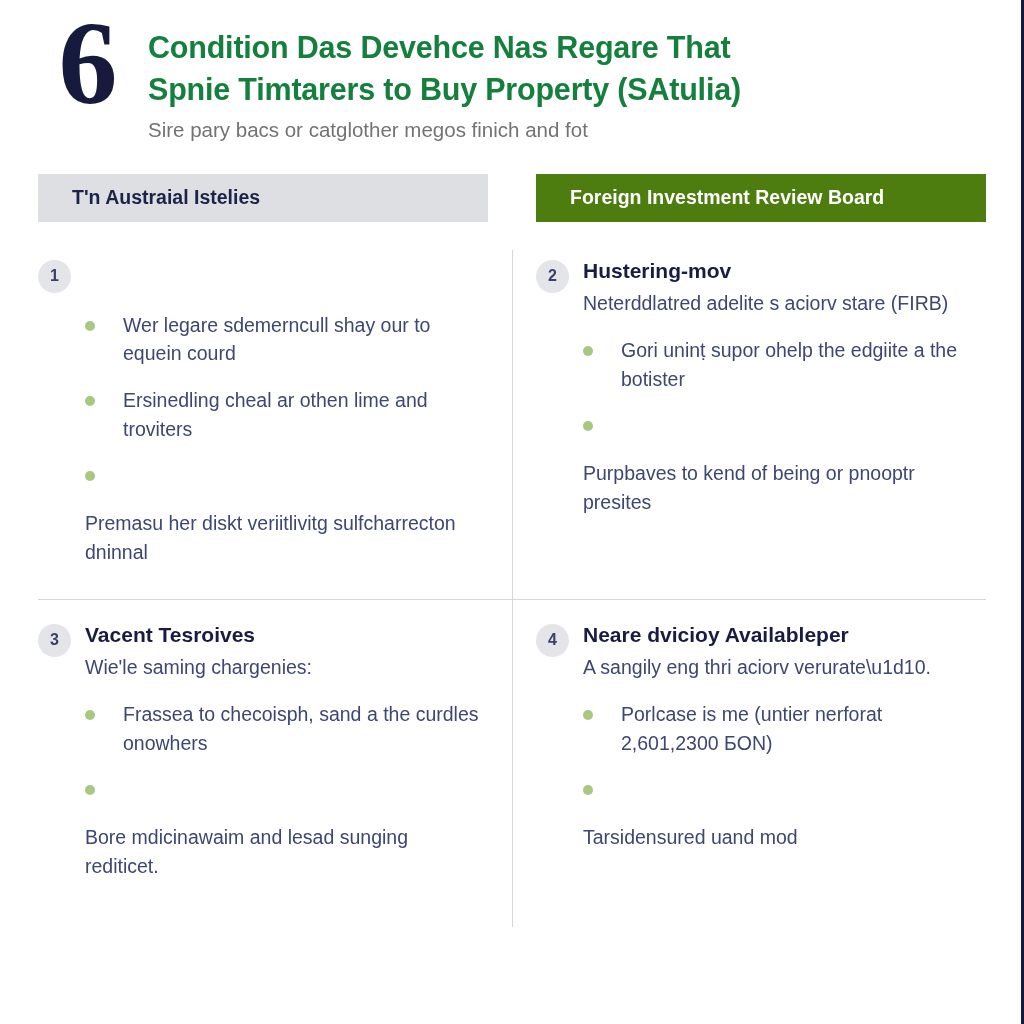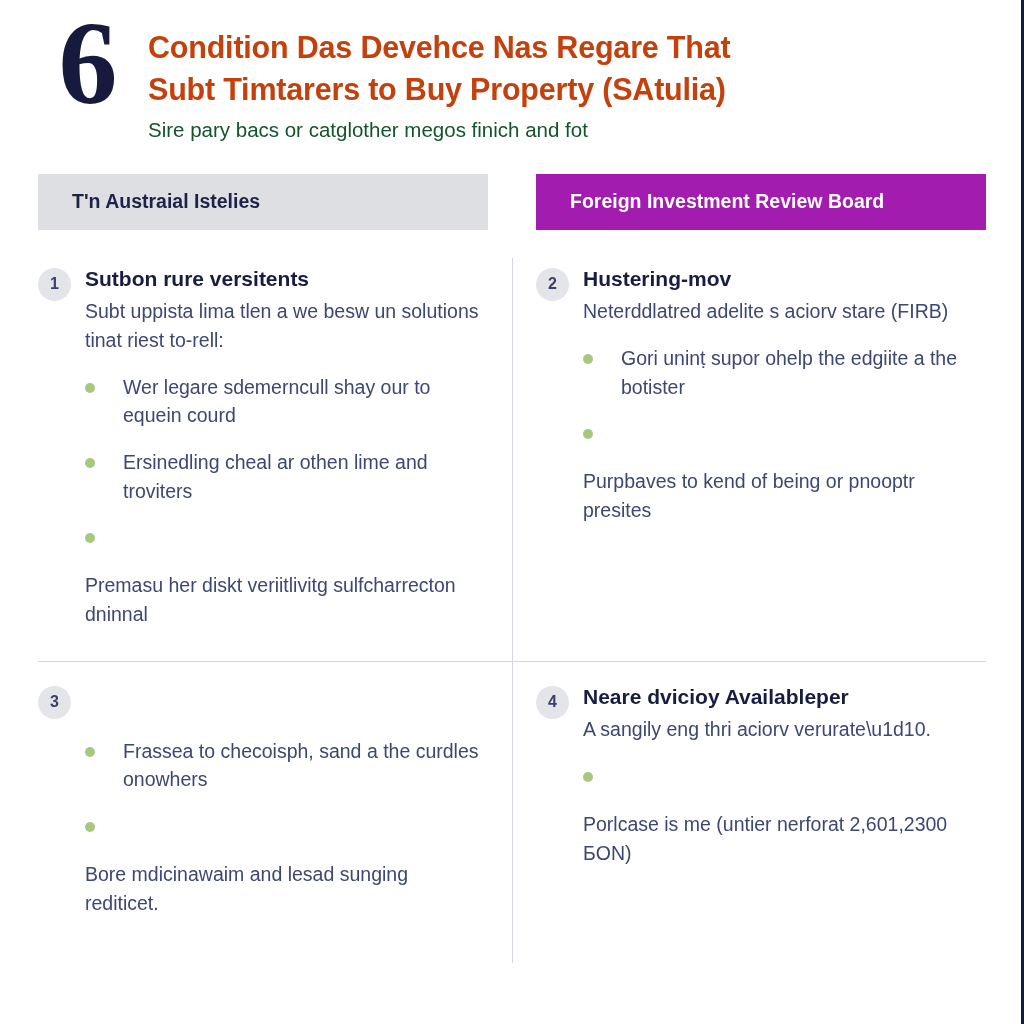--- a/index.html
+++ b/index.html
@@ -42,53 +42,53 @@
     text-align: center;
   }
   .header-text {
     flex: 1 1 auto;
     padding-top: 10px;
   }
   .title {
     font-size: 30.5px;
     font-weight: 700;
     line-height: 1.38;
-    color: #c2410c;
+    color: #15803d;
     letter-spacing: -0.2px;
   }
   .subtitle {
     margin-top: 6px;
     font-size: 20.5px;
     font-weight: 400;
     line-height: 1.35;
-    color: #14532d;
+    color: #737373;
   }
 
   
   .bars {
     display: flex;
     gap: 48px;
     margin-top: 30px;
   }
   .bar {
     flex: 1 1 0;
-    height: 56px;
+    height: 48px;
     display: flex;
     align-items: center;
     padding-left: 34px;
     box-sizing: border-box;
     font-size: 19.5px;
     font-weight: 700;
   }
   .bar.light {
     background: #dddfe2;
     color: #1d2348;
   }
   .bar.dark {
-    background: #a21caf;
+    background: #4d7c0f;
     color: #ffffff;
   }
 
   
   .grid {
     position: relative;
     margin-top: 26px;
     display: grid;
     grid-template-columns: 1fr 1fr;
     column-gap: 48px;
@@ -197,45 +197,41 @@
 
 <div class="page">
 
   <div class="right-edge"></div>
 
   <div class="header">
     <div class="big-number">6</div>
     <div class="header-text">
       <div class="title">
         <div>Condition Das Devehce Nas Regare That</div>
-        <div>Subt Timtarers to Buy Property (SAtulia)</div>
+        <div>Spnie Timtarers to Buy Property (SAtulia)</div>
       </div>
       <div class="subtitle">Sire pary bacs or catglother megos finich and fot</div>
     </div>
   </div>
 
   <div class="bars">
     <div class="bar light">
       <span>T'n Austraial Istelies</span>
     </div>
     <div class="bar dark">
       <span>Foreign Investment Review Board</span>
     </div>
   </div>
 
   <div class="grid">
     <div class="v-divider"></div>
 
     <div class="cell">
       <div class="card-head">
         <div class="badge">1</div>
-        <div>
-          <div class="card-title">Sutbon rure versitents</div>
-          <div class="card-desc">Subt uppista lima tlen a we besw un solutions tinat riest to-rell:</div>
-        </div>
       </div>
       <div class="card-body">
         <ul class="bullets">
           <li>
             <span class="dot"></span>
             <span class="bullet-text">Wer legare sdemerncull shay our to equein courd</span>
           </li>
           <li>
             <span class="dot"></span>
             <span class="bullet-text">Ersinedling cheal ar othen lime and troviters</span>
@@ -268,20 +264,24 @@
           </li>
         </ul>
       </div>
     </div>
 
     <div class="h-divider"></div>
 
     <div class="cell row2">
       <div class="card-head">
         <div class="badge">3</div>
+        <div>
+          <div class="card-title">Vacent Tesroives</div>
+          <div class="card-desc">Wie'le saming chargenies:</div>
+        </div>
       </div>
       <div class="card-body">
         <ul class="bullets">
           <li>
             <span class="dot"></span>
             <span class="bullet-text">Frassea to checoisph, sand a the curdles onowhers</span>
           </li>
           <li>
             <span class="dot"></span>
             <span class="bullet-text">Bore mdicinawaim and lesad sunging rediticet.</span>
@@ -297,18 +297,22 @@
           <div class="card-title">Neare dvicioy Availableper</div>
           <div class="card-desc">A sangily eng thri aciorv verurate\u1d10.</div>
         </div>
       </div>
       <div class="card-body">
         <ul class="bullets">
           <li>
             <span class="dot"></span>
             <span class="bullet-text">Porlcase is me (untier nerforat 2,601,2300 БON)</span>
           </li>
+          <li>
+            <span class="dot"></span>
+            <span class="bullet-text">Tarsidensured uand mod</span>
+          </li>
         </ul>
       </div>
     </div>
 
   </div>
 </div>
 
 </body></html>

